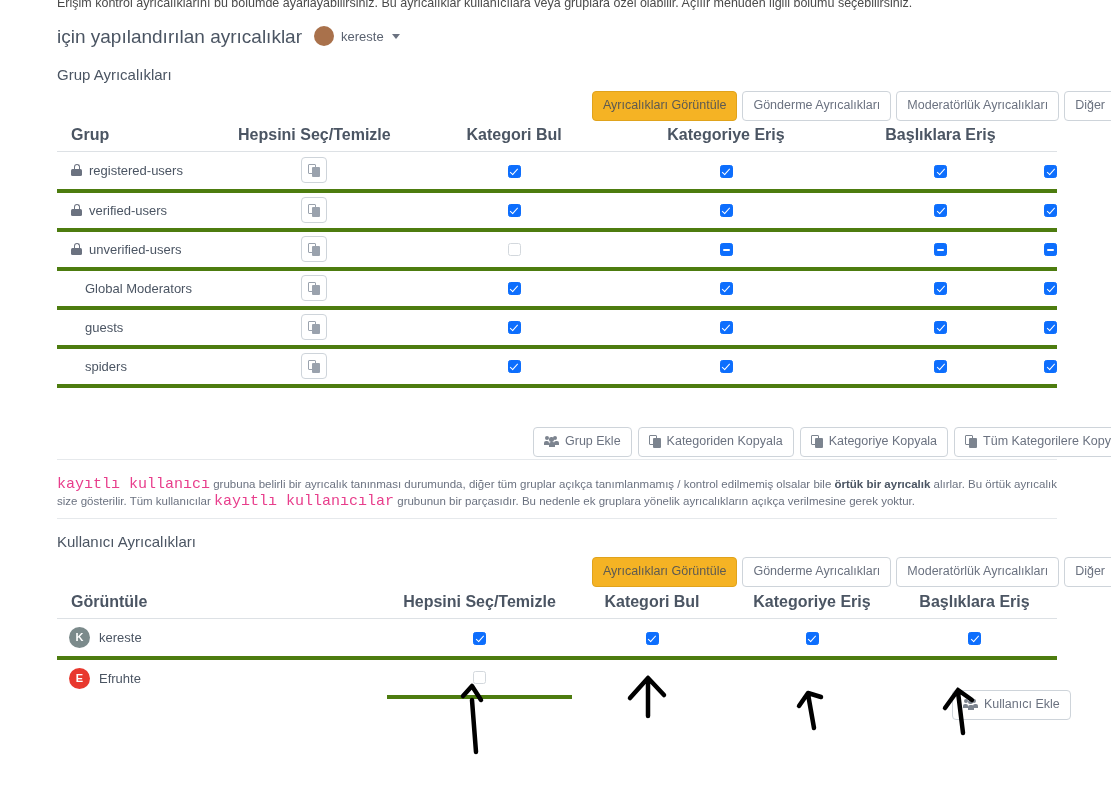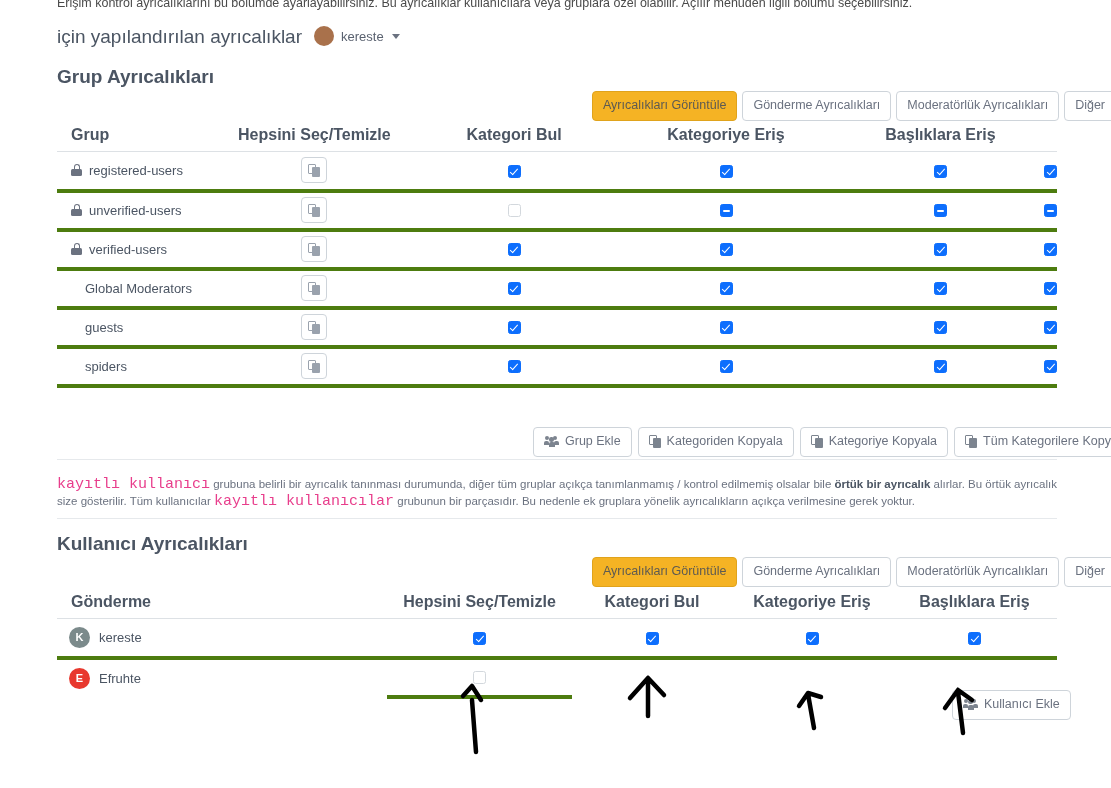--- a/index.html
+++ b/index.html
@@ -34,21 +34,21 @@
   .user-pill-name { font-size: 13px; color: #5a6270; }
   .caret {
     width: 0; height: 0; border-left: 4px solid transparent;
     border-right: 4px solid transparent; border-top: 5px solid #6b7280;
     margin-left: 1px;
   }
 
   
   .section-title {
     position: absolute; left: 57px;
-    font-size: 19px; color: #4b5563; font-weight: 700;
+    font-size: 15px; color: #4b5563; font-weight: 400;
   }
 
   
   .btn-group { position: absolute; display: flex; gap: 5px; }
   .tbtn {
     font-size: 12.5px; line-height: 1;
     padding: 7px 10px 8px;
     border: 1px solid #ced4da; border-radius: 4px;
     background: #fff; color: #6b7280; cursor: pointer;
     white-space: nowrap;
@@ -207,44 +207,44 @@
           <td class="c"><span class="cb on"></span></td>
           <td class="c"><span class="cb on"></span></td>
         </tr>
         <tr>
           <td>
             <div class="gname">
               <span class="ico">
                 <span class="lock-shackle"></span>
                 <span class="lock-body"></span>
               </span>
-              <span>unverified-users</span>
-            </div>
-          </td>
-          <td class="c" style="width: 70px;"><span class="copy-btn"><span class="cp-back"></span><span class="cp-front"></span></span></td>
-          <td class="c"><span class="cb off"></span></td>
-          <td class="c"><span class="cb ind"></span></td>
-          <td class="c"><span class="cb ind"></span></td>
-          <td class="c"><span class="cb ind"></span></td>
+              <span>verified-users</span>
+            </div>
+          </td>
+          <td class="c" style="width: 70px;"><span class="copy-btn"><span class="cp-back"></span><span class="cp-front"></span></span></td>
+          <td class="c"><span class="cb on"></span></td>
+          <td class="c"><span class="cb on"></span></td>
+          <td class="c"><span class="cb on"></span></td>
+          <td class="c"><span class="cb on"></span></td>
         </tr>
         <tr>
           <td>
             <div class="gname">
               <span class="ico">
                 <span class="lock-shackle"></span>
                 <span class="lock-body"></span>
               </span>
-              <span>verified-users</span>
-            </div>
-          </td>
-          <td class="c" style="width: 70px;"><span class="copy-btn"><span class="cp-back"></span><span class="cp-front"></span></span></td>
-          <td class="c"><span class="cb on"></span></td>
-          <td class="c"><span class="cb on"></span></td>
-          <td class="c"><span class="cb on"></span></td>
-          <td class="c"><span class="cb on"></span></td>
+              <span>unverified-users</span>
+            </div>
+          </td>
+          <td class="c" style="width: 70px;"><span class="copy-btn"><span class="cp-back"></span><span class="cp-front"></span></span></td>
+          <td class="c"><span class="cb off"></span></td>
+          <td class="c"><span class="cb ind"></span></td>
+          <td class="c"><span class="cb ind"></span></td>
+          <td class="c"><span class="cb ind"></span></td>
         </tr>
         <tr>
           <td>
             <div class="gname indent">
               <span>Global Moderators</span>
             </div>
           </td>
           <td class="c" style="width: 70px;"><span class="copy-btn"><span class="cp-back"></span><span class="cp-front"></span></span></td>
           <td class="c"><span class="cb on"></span></td>
           <td class="c"><span class="cb on"></span></td>
@@ -325,21 +325,21 @@
   <div class="btn-group" id="user-tabs" style="left:592px; top:557px">
       <button class="tbtn active">Ayrıcalıkları Görüntüle</button>
       <button class="tbtn">Gönderme Ayrıcalıkları</button>
       <button class="tbtn">Moderatörlük Ayrıcalıkları</button>
       <button class="tbtn">Diğer</button>
     </div>
 
   <table class="ptable" id="user-table" style="left:57px; top:593px; width:1000px">
     <thead>
         <tr id="user-head">
-          <th style="width: 330px; padding-left: 14px;">Gönderme</th>
+          <th style="width: 330px; padding-left: 14px;">Görüntüle</th>
           <th class="c" style="width: 185px;">Hepsini Seç/Temizle</th>
           <th class="c" style="width: 160px;">Kategori Bul</th>
           <th class="c" style="width: 160px;">Kategoriye Eriş</th>
           <th class="c" style="width: 165px;">Başlıklara Eriş</th>
         </tr>
       </thead>
     <tbody id="user-body">
         <tr>
           <td>
             <div class="uname">

